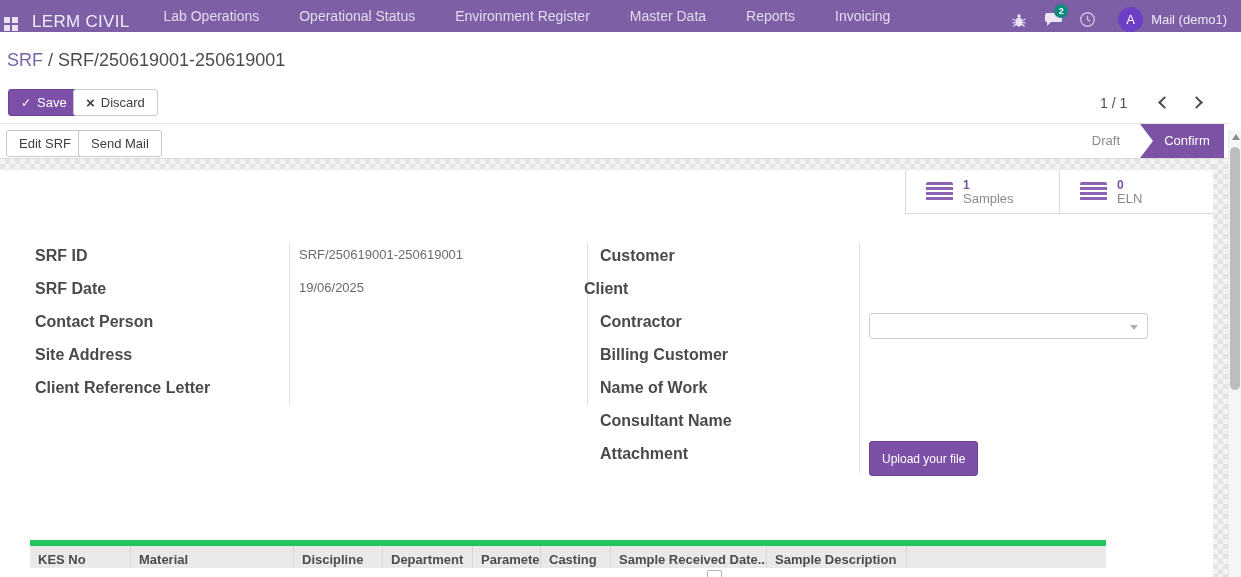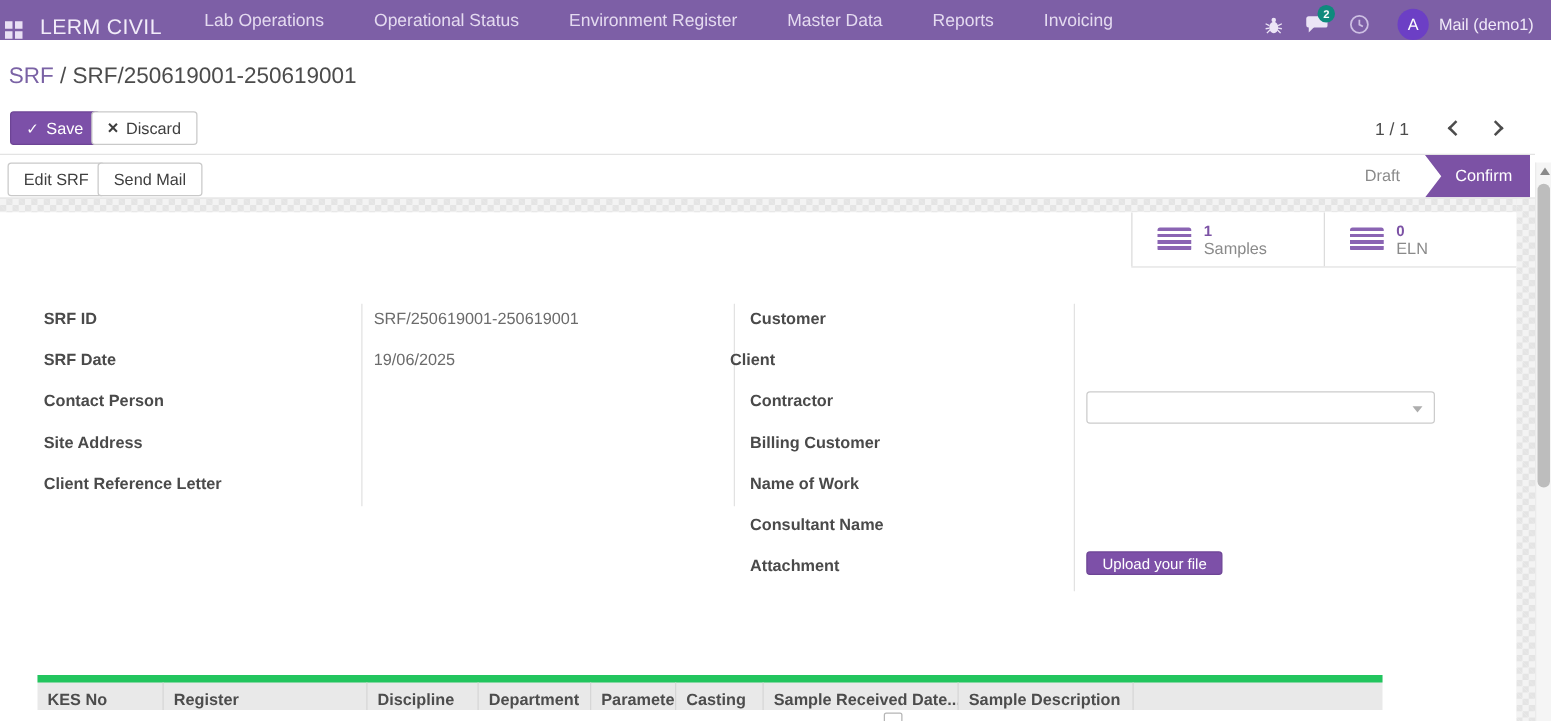--- a/index.html
+++ b/index.html
@@ -73,29 +73,29 @@
               border-bottom:1px solid #dcdcdc; }
   .stat-btn { width:154px; border-left:1px solid #dcdcdc; display:flex; align-items:center;
               gap:10px; padding-left:20px; cursor:pointer; background:#fff; }
   .bars-icon { width:27px; height:19px; border-radius:2px;
                background:repeating-linear-gradient(to bottom,#8a64b3 0 3px,#fff 3px 5px); }
   .stat-txt { display:flex; flex-direction:column; line-height:14px; }
   .stat-val { color:#7c52a5; font-size:12px; font-weight:bold; }
   .stat-lbl { color:#8a8a8a; font-size:13px; }
 
   
-  .flabel { position:absolute; font-size:13px; font-weight:bold; color:#4a4a4a; }
+  .flabel { position:absolute; font-size:16px; font-weight:bold; color:#4a4a4a; }
   .fvalue { position:absolute; font-size:13px; color:#6b6b6b; }
   .vline { position:absolute; border-left:1px solid #e2e2e2; }
   .select-box { position:absolute; left:869px; top:143px; width:279px; height:26px; background:#fff;
                 border:1px solid #ccc; border-radius:3px; cursor:pointer; }
   .select-caret { position:absolute; right:9px; top:11px; width:0; height:0;
                   border-left:4px solid transparent; border-right:4px solid transparent;
                   border-top:5px solid #adadad; }
-  .upload-btn { position:absolute; left:869px; top:271px; height:19px; padding:0 12px;
+  .upload-btn { position:absolute; left:869px; top:271px; height:35px; padding:0 12px;
                 background:#7d50a8; border:1px solid #6d4495; border-radius:3px; color:#fff;
                 font-size:12px; cursor:pointer; font-family:inherit;text-align:center; }
 
   
   .thead { position:absolute; left:30px; top:370px; width:1076px; height:28px; display:flex;
            background:#e9e9e9; border-top:6px solid #22c55e; }
   .th { font-size:13px; font-weight:bold; color:#4c4c4c; line-height:27px; padding-left:8px;
         border-left:1px solid #d6d6d6; white-space:nowrap; overflow:hidden; cursor:pointer; }
   .th:first-child { border-left:none; }
   .row-checkbox { position:absolute; left:707px; top:400px; width:15px; height:15px;
@@ -233,21 +233,21 @@
     <div class="select-box">
       <span class="select-caret"></span>
     </div>
     <span class="fvalue" style="left:869px;top:176px;"></span>
     <span class="fvalue" style="left:869px;top:209px;"></span>
     <span class="fvalue" style="left:869px;top:242px;"></span>
     <button class="upload-btn">Upload your file</button>
 
     <div class="thead">
       <span class="th" style="width:100px;">KES No</span>
-      <span class="th" style="width:163px;">Register</span>
+      <span class="th" style="width:163px;">Material</span>
       <span class="th" style="width:89px;">Discipline</span>
       <span class="th" style="width:90px;">Department</span>
       <span class="th" style="width:68px;">Parameter</span>
       <span class="th" style="width:70px;">Casting</span>
       <span class="th" style="width:156px;">Sample Received Date...</span>
       <span class="th" style="width:140px;">Sample Description</span>
       <span class="th" style="width:38px;"></span>
     </div>
     <span class="row-checkbox"></span>
   </div>

